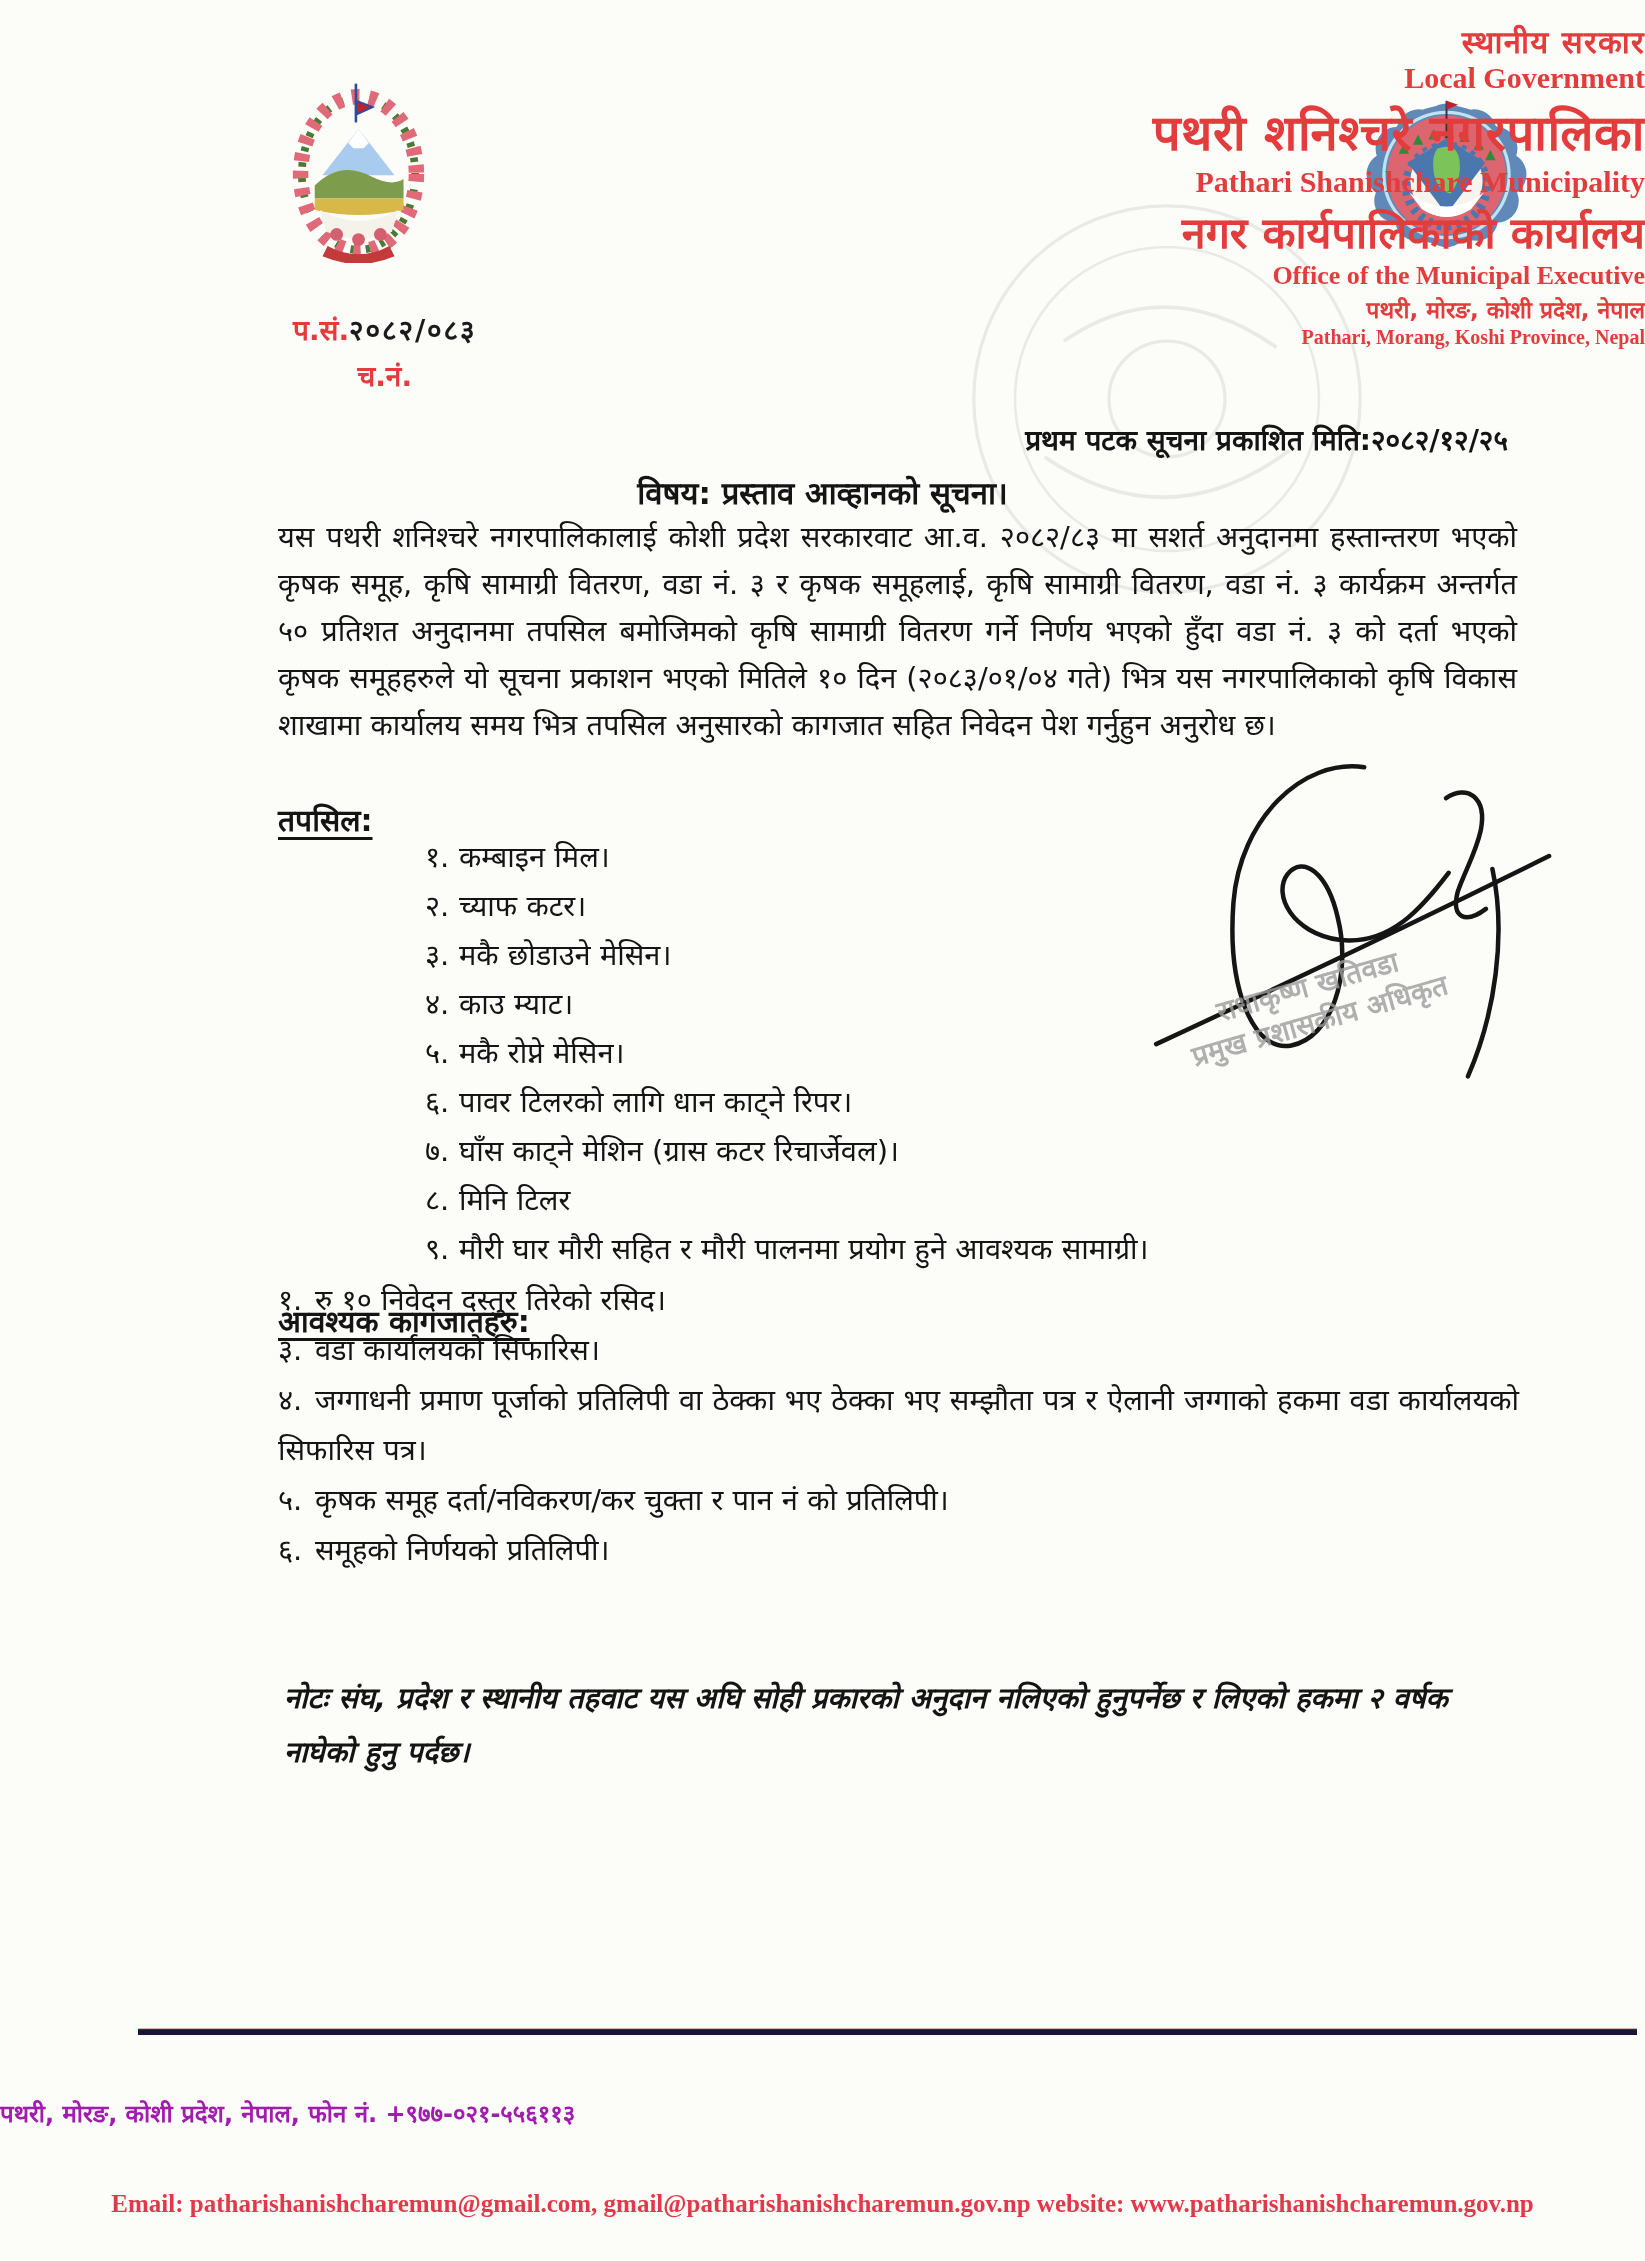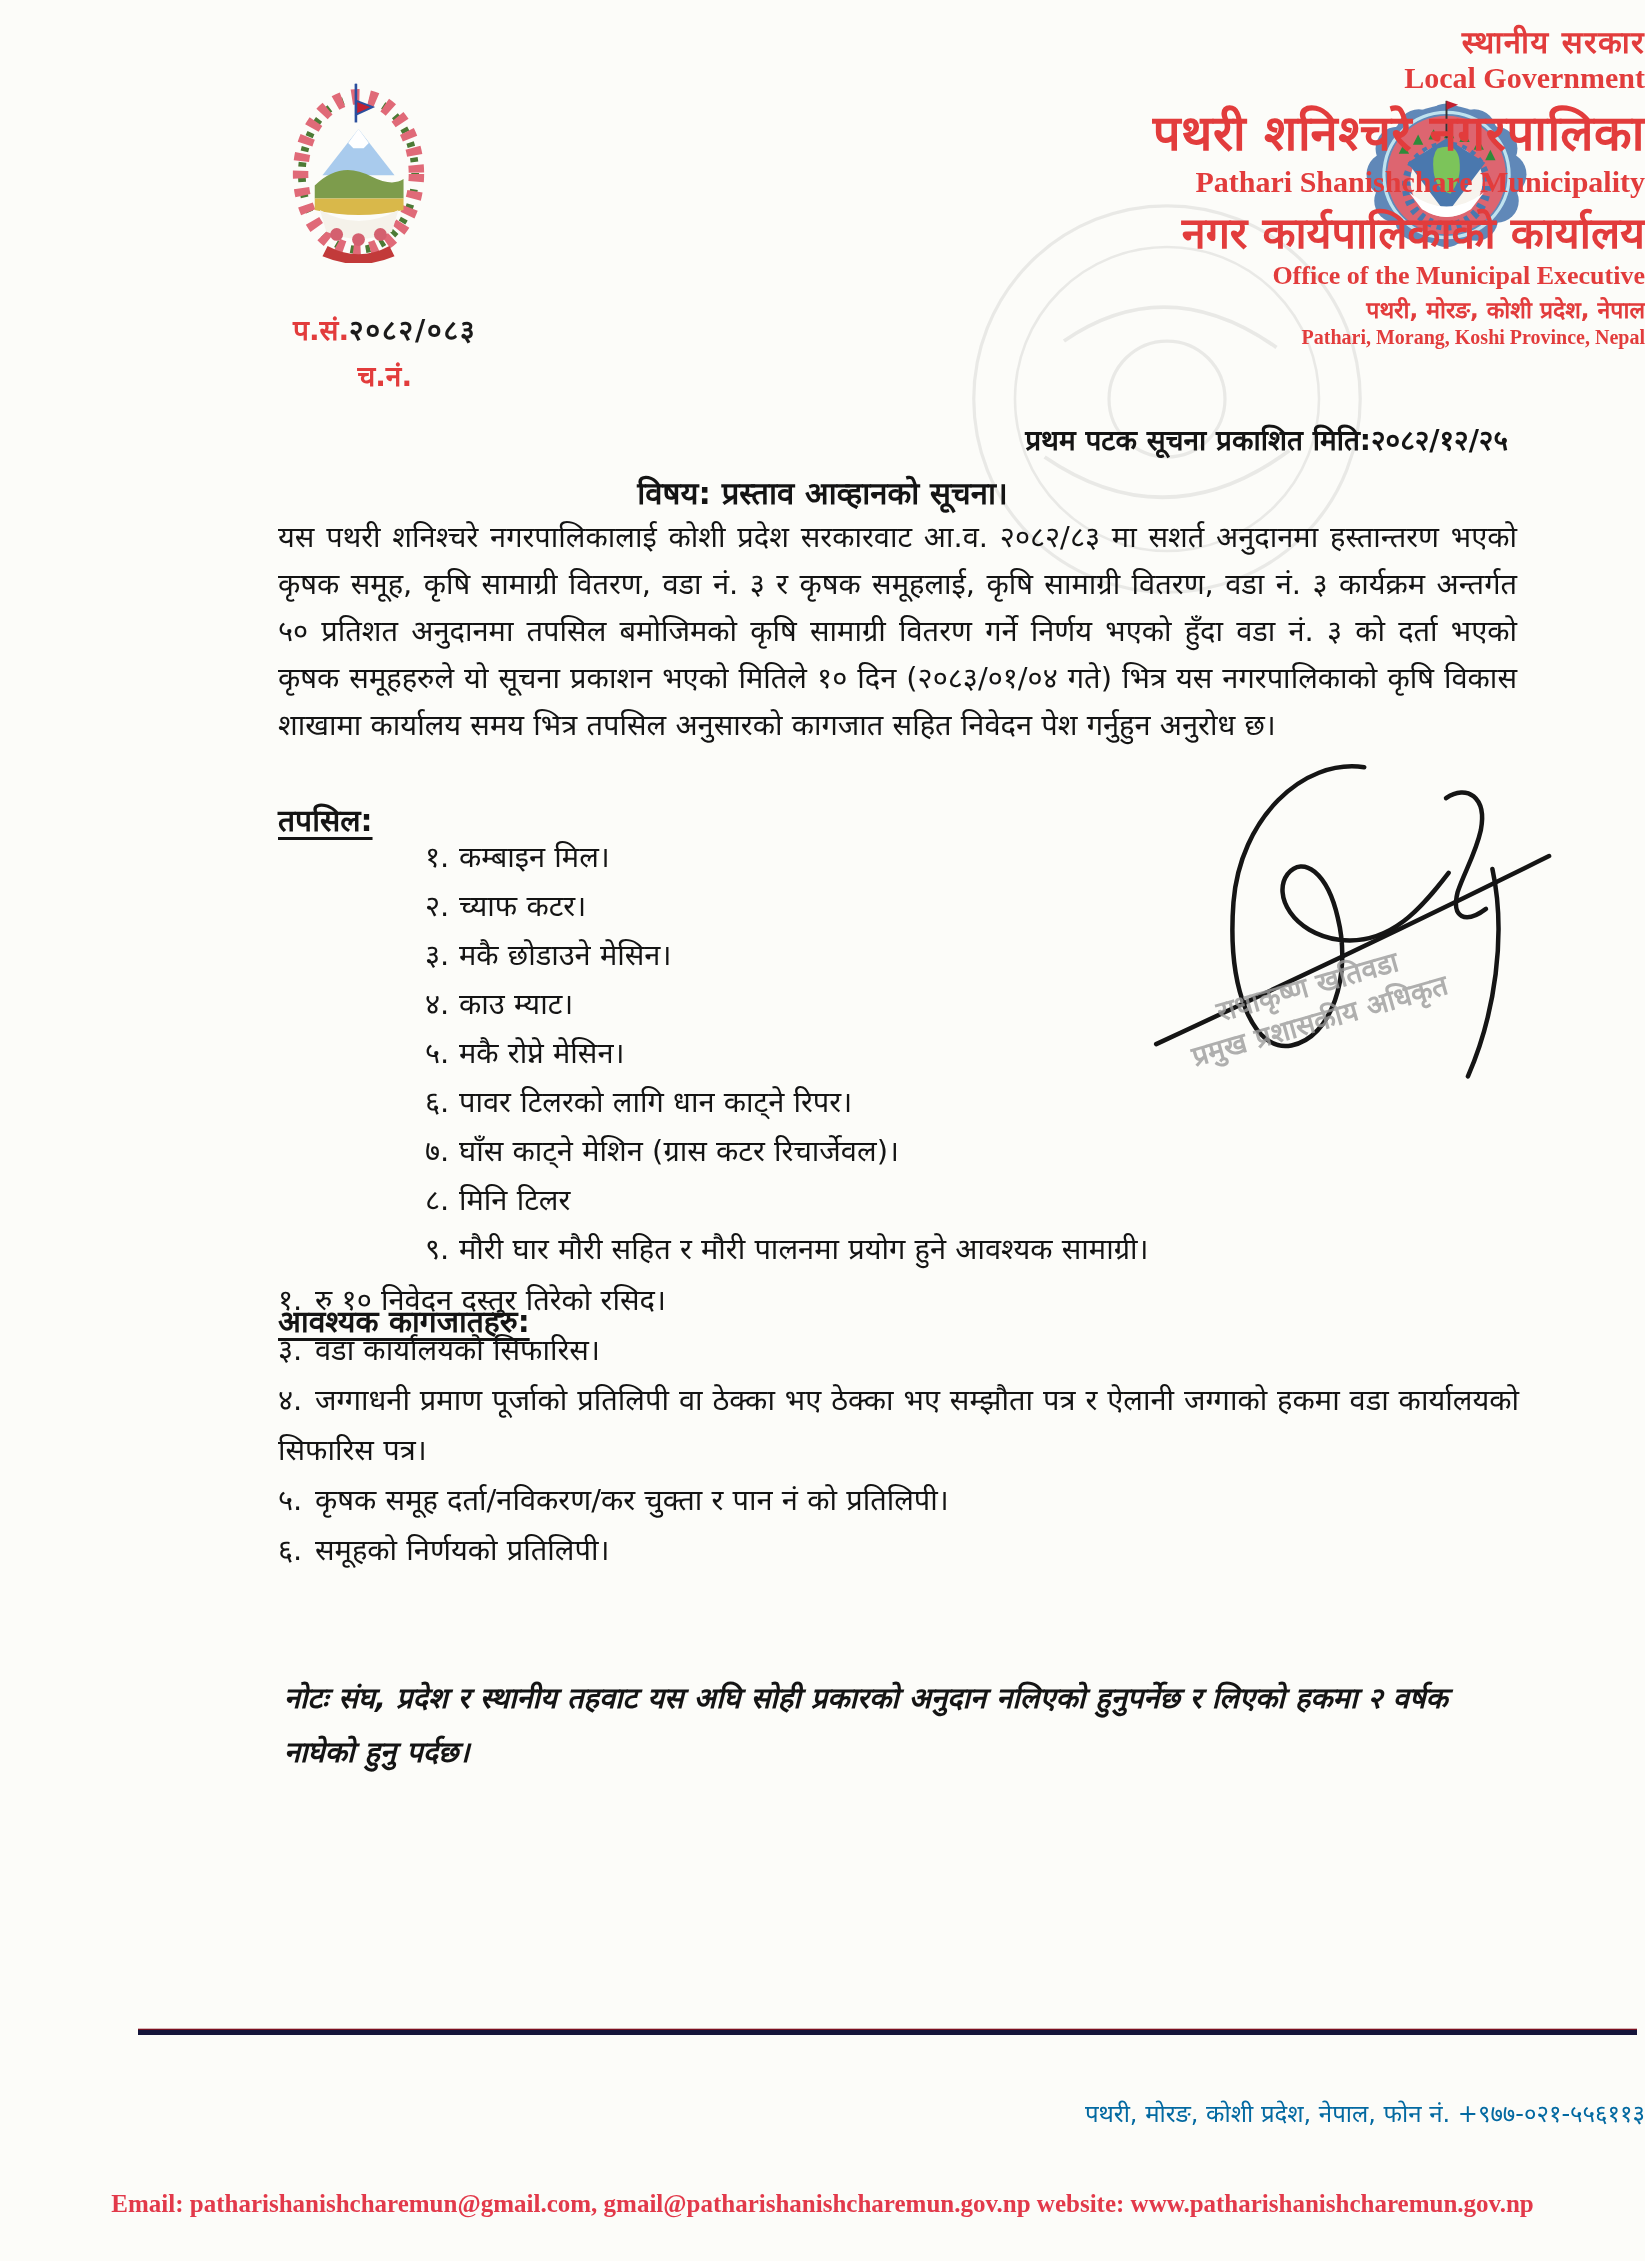--- a/index.html
+++ b/index.html
@@ -61,21 +61,21 @@
   .sig-svg{position:absolute;left:0;top:0;}
   .sig-stamp{
     position:absolute;left:76px;top:227px;
     transform:rotate(-16deg);
     color:#9c9c9c;opacity:.8;
     font-size:28px;line-height:36px;font-weight:bold;white-space:nowrap;
   }
   .sig-stamp .t2{margin-left:-36px;}
   
   .foot-rule{position:absolute;left:138px;top:2030px;width:1499px;height:4.5px;background:#15153a;box-shadow:0 -1.3px 0 #7a1020;}
-  .foot-addr{position:absolute;left:0;right:0;top:2096px;text-align:right;font-size:24px;font-weight:normal;color:#0369a1;}
+  .foot-addr{position:absolute;left:0;right:0;top:2096px;text-align:left;font-size:24px;font-weight:bold;color:#a21caf;}
   .foot-mail{position:absolute;left:0;right:0;top:2190px;text-align:center;font-size:25px;color:#e2394a;font-family:"Liberation Serif",serif;font-weight:bold;}
 </style>
 </head>
 <body>
 
 <div class="page">
 
   <svg class="hdr-stamp" viewBox="0 0 680 680">
     <circle cx="340" cy="340" r="300" fill="none" stroke="#8a8a8a" stroke-width="5"></circle>
     <circle cx="340" cy="340" r="236" fill="none" stroke="#8a8a8a" stroke-width="4"></circle>

